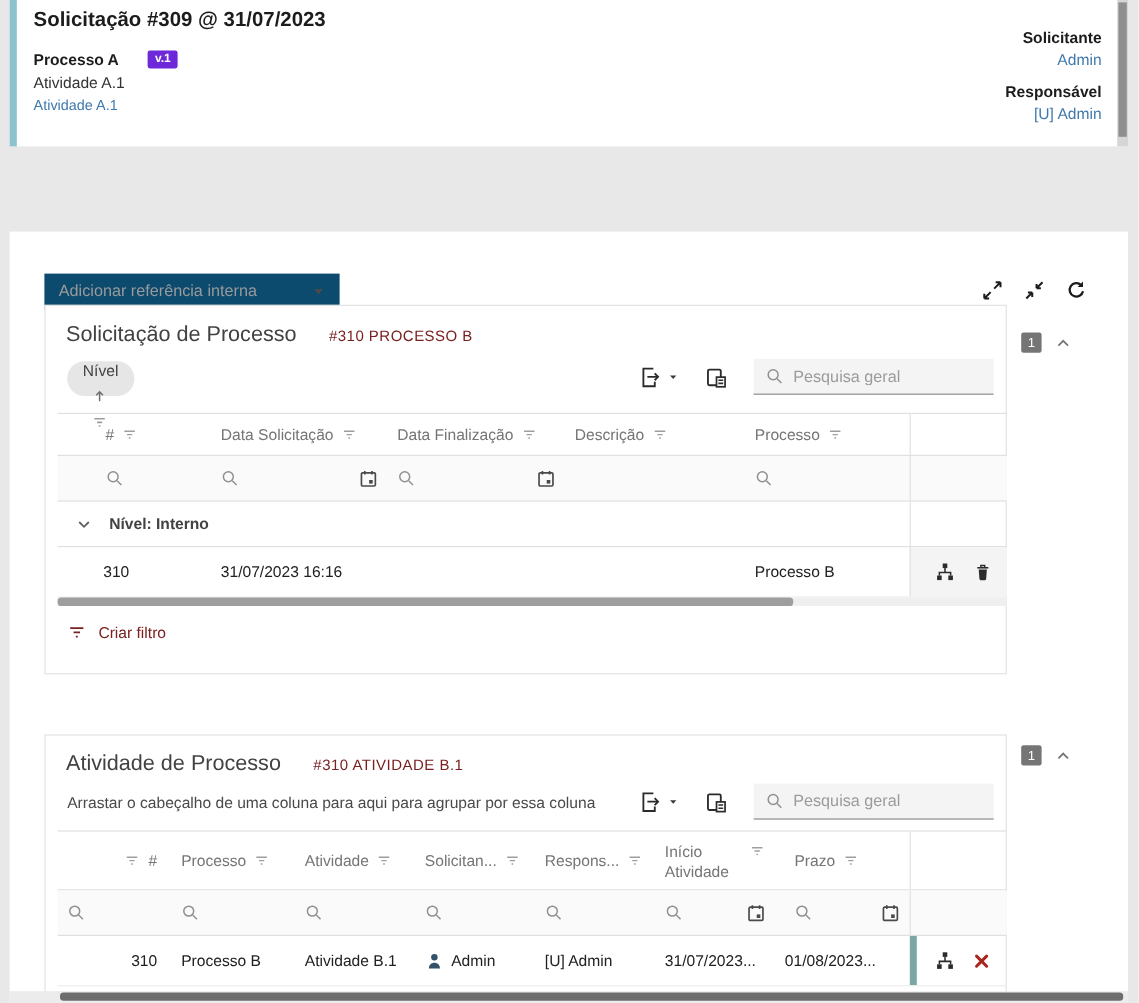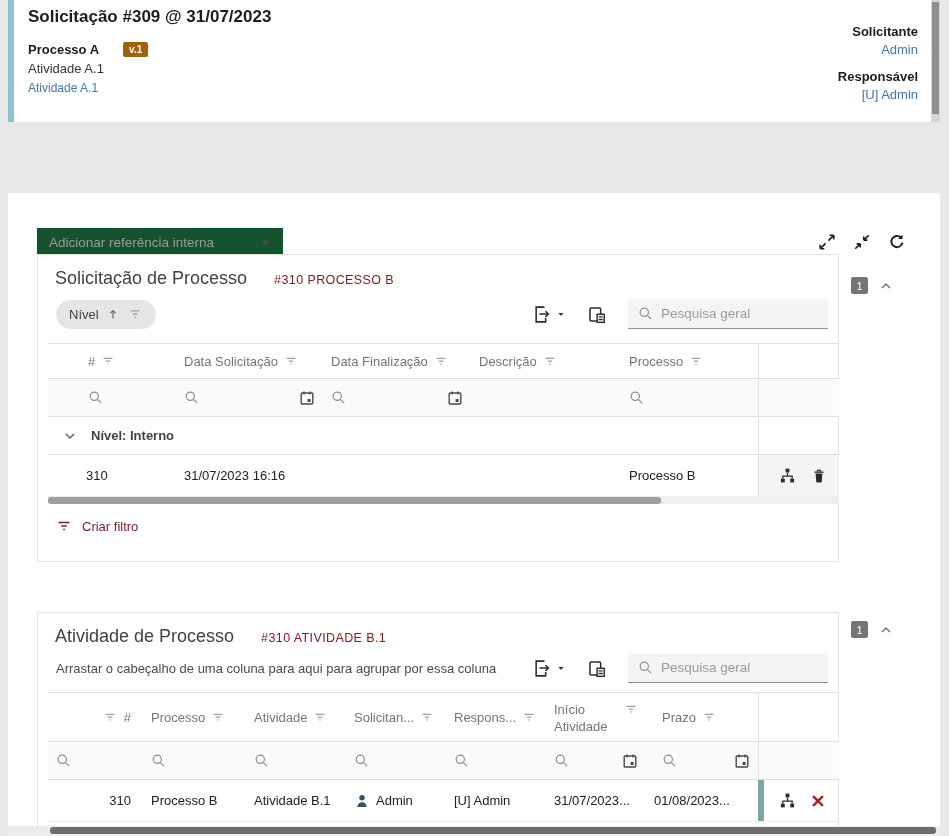--- a/index.html
+++ b/index.html
@@ -5,55 +5,55 @@
   * { margin:0; padding:0; box-sizing:border-box; }
   body { width:949px; height:836px; font-family:"Liberation Sans", sans-serif; }
   #app { position:relative; width:949px; height:836px; background:#e8e8e8; overflow:hidden; }
 
   
   .hdr { position:absolute; left:8px; top:0; right:9px; height:122px; background:#fff; border-left:6px solid #8cc3cf; }
   .hdr-title { padding:7px 0 0 14px; font-size:17px; font-weight:bold; color:#1c1c1c; }
   .hdr-left { position:absolute; left:14px; top:42px; }
   .proc-line { display:flex; align-items:center; gap:24px; }
   .proc-name { font-size:13px; font-weight:bold; color:#1c1c1c; }
-  .ver-badge { background:#a16207; color:#fff; font-size:10px; font-weight:bold; padding:2px 6px; border-radius:2px; }
+  .ver-badge { background:#6d28d9; color:#fff; font-size:10px; font-weight:bold; padding:2px 6px; border-radius:2px; }
   .act-name { font-size:13px; color:#333; margin-top:4px; }
   .act-link { font-size:12px; color:#4079ad; margin-top:5px; cursor:pointer; }
   .hdr-right { position:absolute; right:22px; top:24px; text-align:right; }
   .hdr-right .lbl { font-size:13px; font-weight:bold; color:#1c1c1c; }
   .hdr-right .lnk { font-size:13px; color:#4079ad; margin:3px 0 12px; cursor:pointer; }
   .hdr-scroll { position:absolute; right:0; top:0; width:9px; height:122px; background:#d6d6d6; }
   .hdr-scroll .thumb { position:absolute; left:1px; right:1px; top:2px; height:112px; background:#8f8f8f; }
 
   
   .tabbar { position:absolute; left:8px; right:9px; top:149px; height:44px; background:#fbfbfb; border-bottom:1px solid #dedede; display:flex; padding-left:13px; }
   .tab { padding:0 21px; line-height:43px; font-size:13.5px; color:#7a2020; cursor:pointer; white-space:nowrap; }
   .tab.active { background:#fff; border:1px solid #dcdcdc; border-bottom:1px solid #fff; margin-top:-4px; line-height:47px; height:48px; color:#3c3c3c; }
 
   
   .content { position:absolute; left:8px; right:9px; top:193px; bottom:0; background:#fff; }
 
-  .ref-select { position:absolute; left:29px; top:35px; width:246px; height:30px; background:#14532d; border-bottom:1px solid #949494; display:flex; align-items:center; padding:0 10px 0 12px; cursor:pointer; }
+  .ref-select { position:absolute; left:29px; top:35px; width:246px; height:30px; background:#0c4a6e; border-bottom:1px solid #949494; display:flex; align-items:center; padding:0 10px 0 12px; cursor:pointer; }
   .ref-select .ph { flex:1; font-size:13.5px; color:#9a9a9a; }
   .win-icons { position:absolute; right:34px; top:40px; display:flex; gap:17px; align-items:center; }
   .win-icons .ib { width:18px; height:18px; cursor:pointer; display:inline-flex; }
 
   .card { position:absolute; left:29px; width:802px; background:#fff; border:1px solid #e3e3e3; }
   .card1 { top:61px; height:308px; }
   .card2 { top:419px; height:230px; }
   .sec-head { display:flex; align-items:baseline; padding:13px 10px 0 17px; }
   .sec-title { font-size:18px; color:#424242; }
   .sec-sub { margin-left:27px; font-size:12.5px; color:#7a2020; letter-spacing:.4px; }
   .collapse-col { position:absolute; display:flex; align-items:center; gap:10px; }
   .cc1 { left:843px; top:84px; } .cc2 { left:843px; top:428px; }
   .count-badge { width:17px; height:17px; background:#757575; color:#fff; font-size:11px; display:flex; align-items:center; justify-content:center; border-radius:2px; }
   .chev-btn { width:16px; height:16px; cursor:pointer; display:inline-flex; }
 
   .chip-row { margin:11px 0 0 18px; }
-  .chip { display:inline-flex; align-items:center; gap:7px; height:29px; padding:0 13px; background:#e6e6e6; border-radius:15px; font-size:13px; color:#424242; cursor:pointer; }
+  .chip { display:inline-flex; align-items:center; gap:7px; height:29px; padding:0 13px; background:#e6e6e6; border-radius:15px; font-size:13px; color:#424242; cursor:pointer;flex-direction:column; }
   .grid-toolbar { position:absolute; right:10px; display:flex; align-items:center; }
   .gt1 { top:44px; } .gt2 { top:40px; }
   .tb-ic { width:19px; height:19px; display:inline-flex; cursor:pointer; }
   .tb-caret { width:12px; height:12px; display:inline-flex; cursor:pointer; margin-left:4px; }
   .tb-gap { width:20px; }
   .searchbox { width:200px; height:30px; margin-left:22px; background:#f4f4f4; border-bottom:1px solid #8f8f8f; display:flex; align-items:center; gap:8px; padding:0 10px; }
   .searchbox input { flex:1; border:none; outline:none; background:transparent; font-size:13.5px; color:#333; font-family:"Liberation Sans", sans-serif; }
   .searchbox input::placeholder { color:#9b9b9b; }
 
   .grid { position:relative; margin-left:10px; width:791px; }

